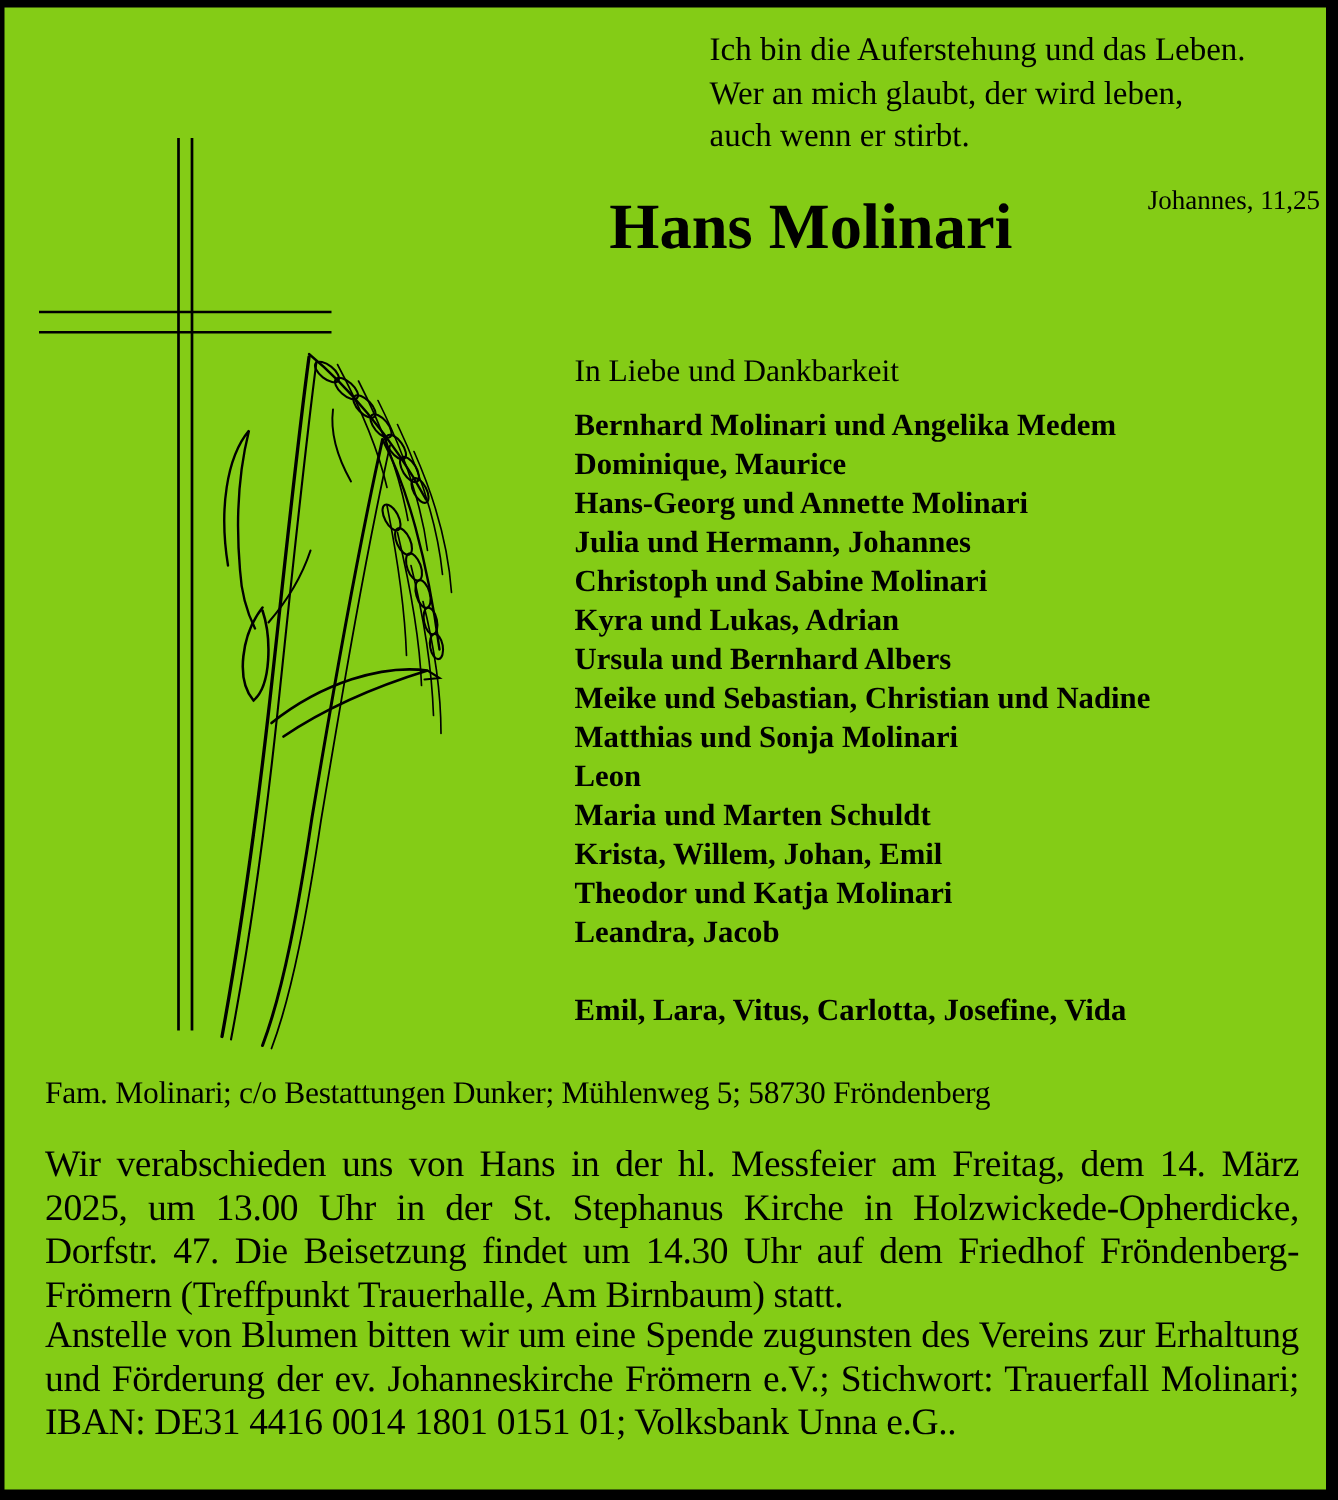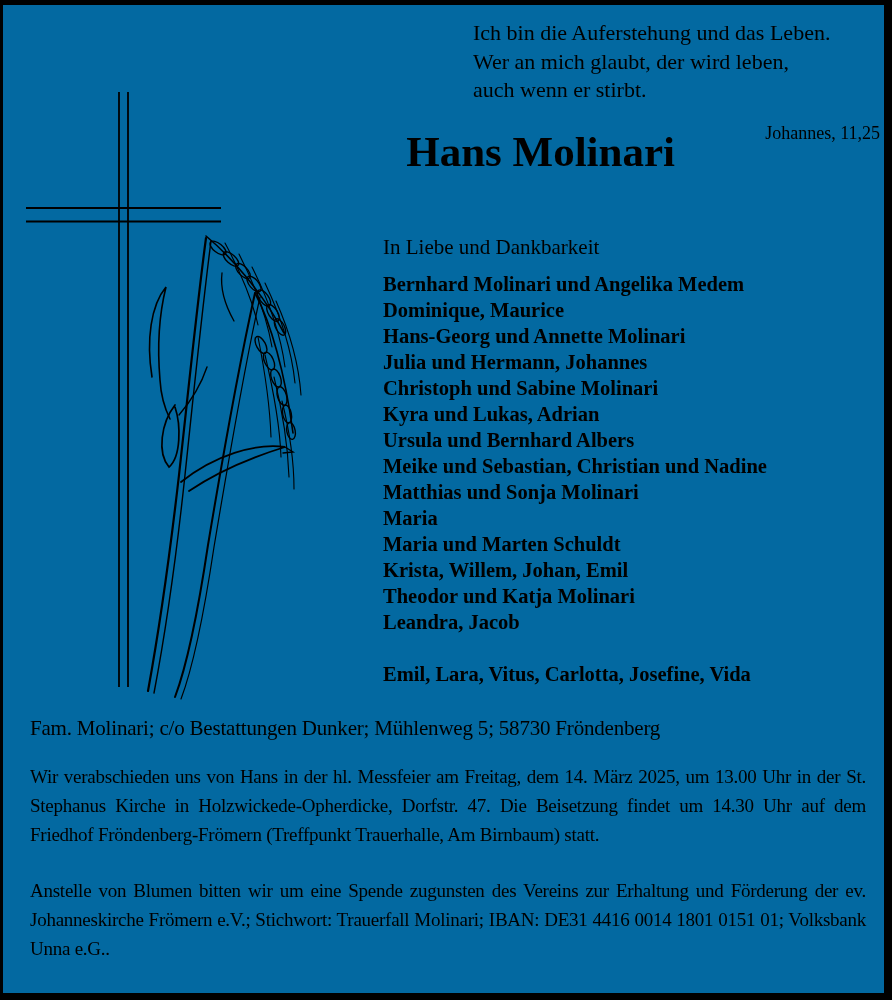--- a/index.html
+++ b/index.html
@@ -1,21 +1,21 @@
 <!DOCTYPE html>
 <html><head>
 <meta charset="utf-8">
 <style>
   * { box-sizing: border-box; }
   html, body { margin: 0; padding: 0; background: #ffffff; }
   .page {
     position: relative;
     width: 892px;
     height: 1000px;
-    background: #0369a1;
+    background: #84cc16;
     color: #000000;
     font-family: "Liberation Serif", serif;
     overflow: hidden;
     border-top: 5px solid #000;
     border-bottom: 7px solid #000;
     border-left: 3px solid #000;
     border-right: 8px solid #000;
   }
   .illustration {
     position: absolute;
@@ -78,21 +78,21 @@
     font-size: 21px;
     letter-spacing: -0.2px;
     white-space: nowrap;
   }
   .body-par {
     position: absolute;
     left: 27px;
     width: 836px;
     margin: 0;
     text-align: justify;
-    font-size: 19px;
+    font-size: 25px;
     line-height: 29px;
     letter-spacing: -0.25px;
   }
   .par-service { top: 757px; }
   .par-donation { top: 871px; }
 </style>
 </head>
 <body>
 
 <div class="page">
@@ -178,21 +178,21 @@
   <div class="mourners">
       <div class="mourner-line">Bernhard Molinari und Angelika Medem</div>
       <div class="mourner-line">Dominique, Maurice</div>
       <div class="mourner-line">Hans-Georg und Annette Molinari</div>
       <div class="mourner-line">Julia und Hermann, Johannes</div>
       <div class="mourner-line">Christoph und Sabine Molinari</div>
       <div class="mourner-line">Kyra und Lukas, Adrian</div>
       <div class="mourner-line">Ursula und Bernhard Albers</div>
       <div class="mourner-line">Meike und Sebastian, Christian und Nadine</div>
       <div class="mourner-line">Matthias und Sonja Molinari</div>
-      <div class="mourner-line">Maria</div>
+      <div class="mourner-line">Leon</div>
       <div class="mourner-line">Maria und Marten Schuldt</div>
       <div class="mourner-line">Krista, Willem, Johan, Emil</div>
       <div class="mourner-line">Theodor und Katja Molinari</div>
       <div class="mourner-line">Leandra, Jacob</div>
     </div>
 
   <div class="mourners-final">Emil, Lara, Vitus, Carlotta, Josefine, Vida</div>
 
   <div class="contact">Fam. Molinari; c/o Bestattungen Dunker; Mühlenweg 5; 58730 Fröndenberg</div>
 

